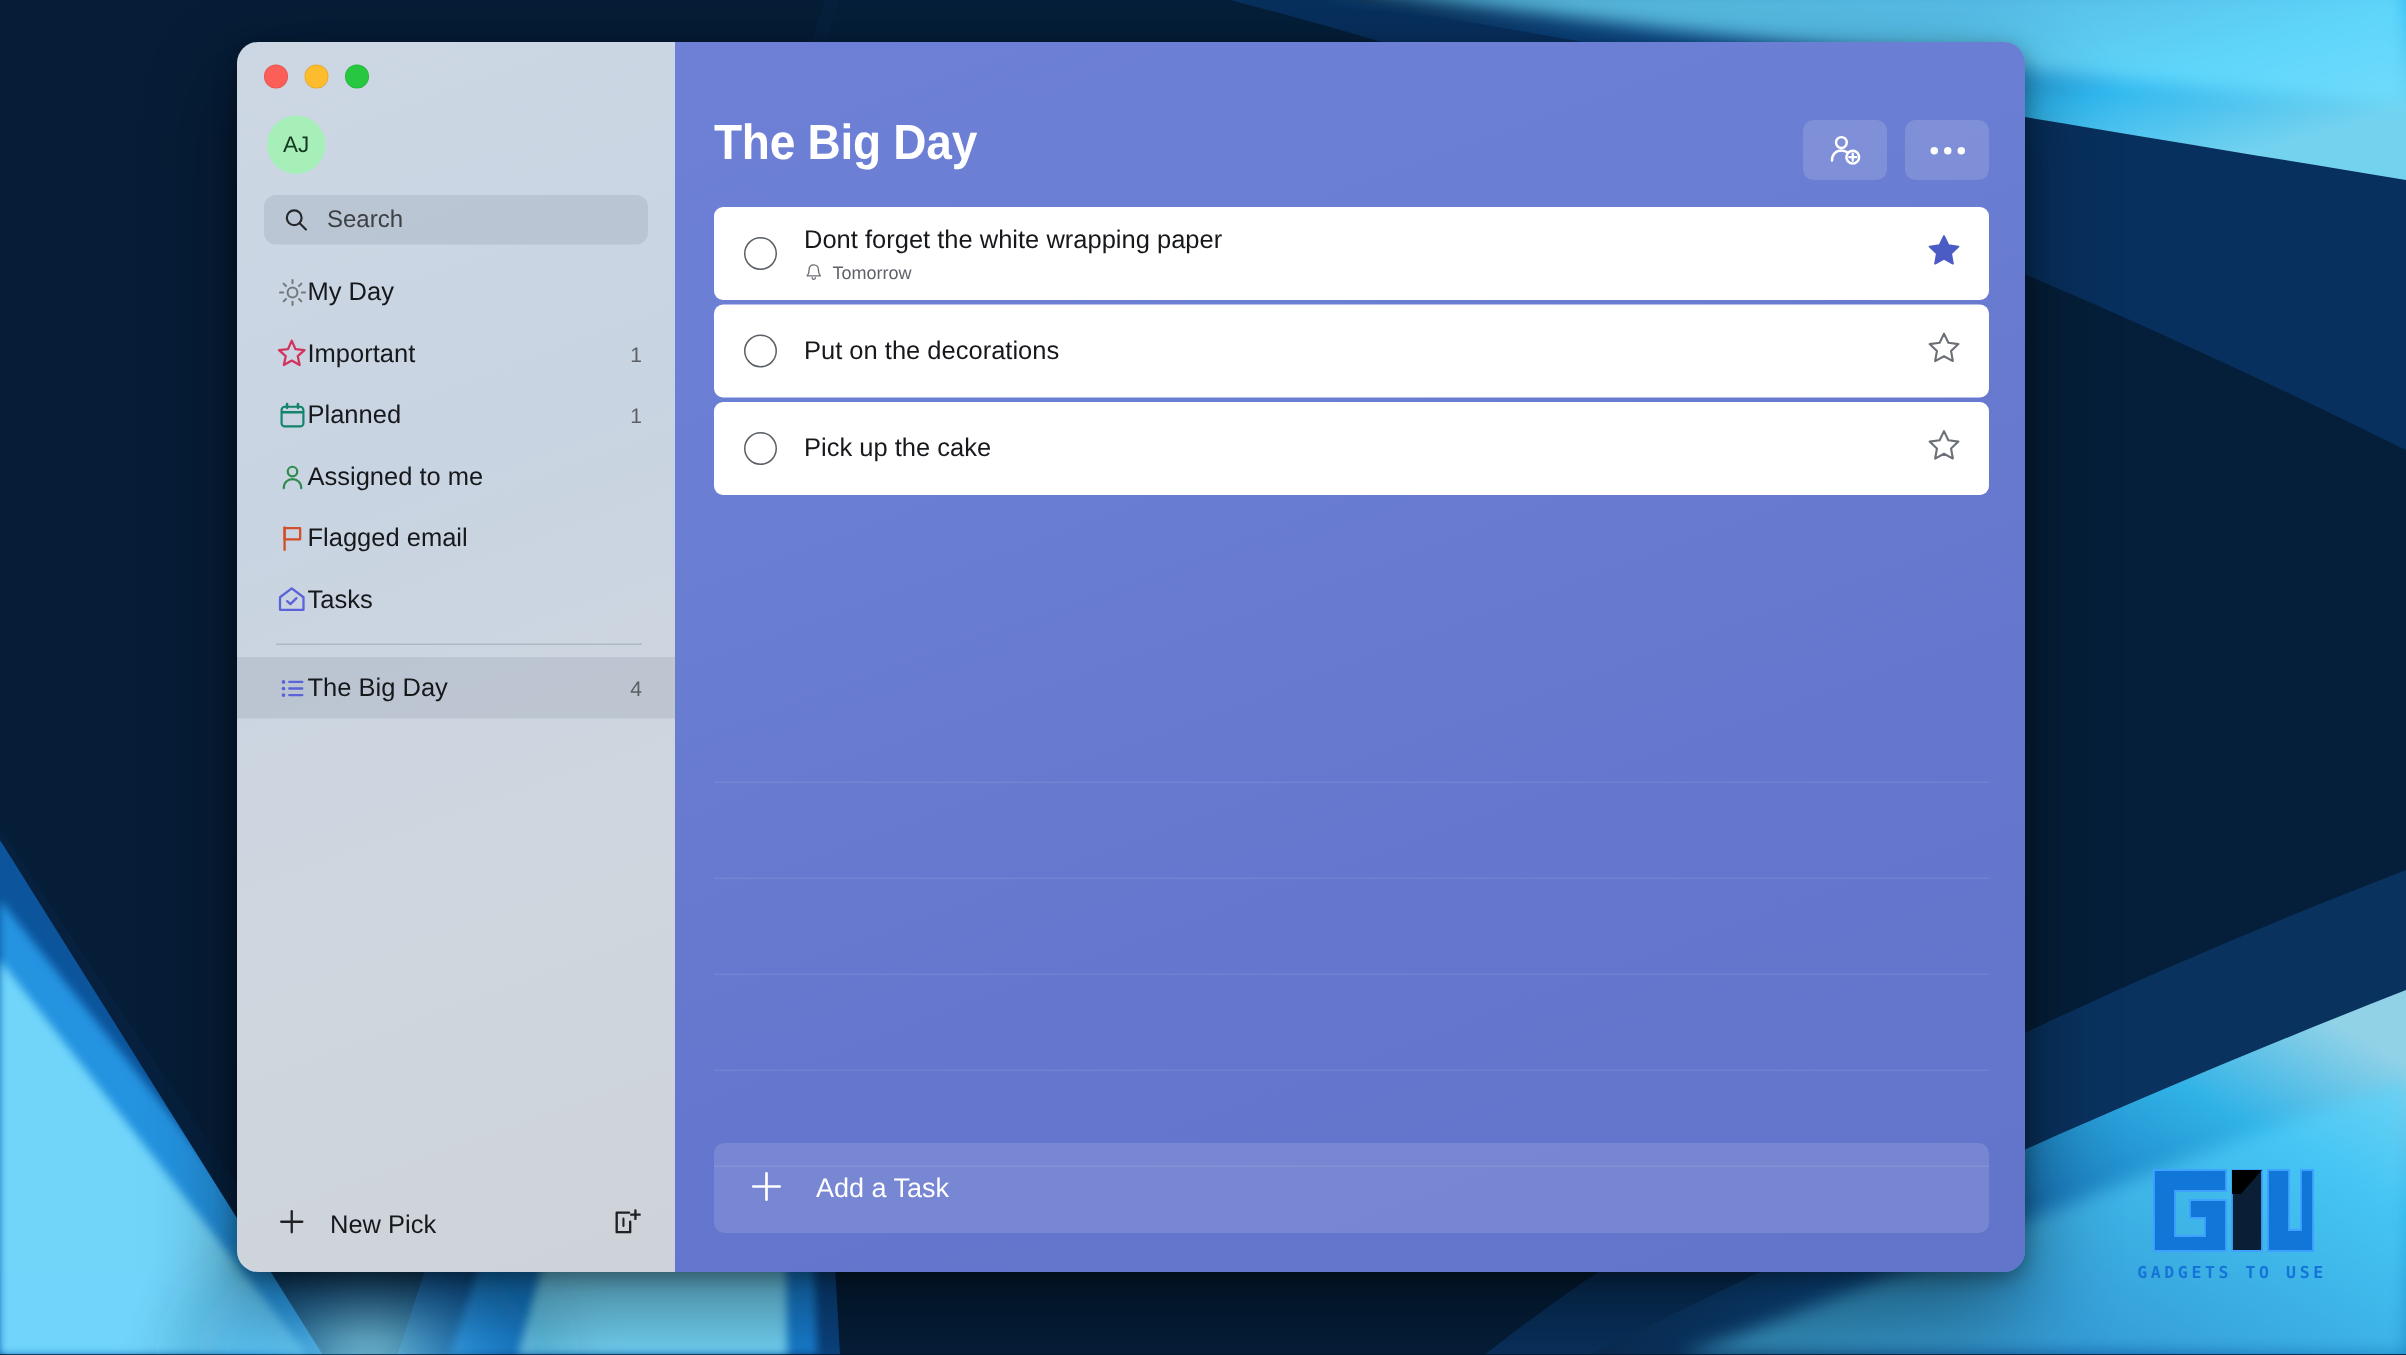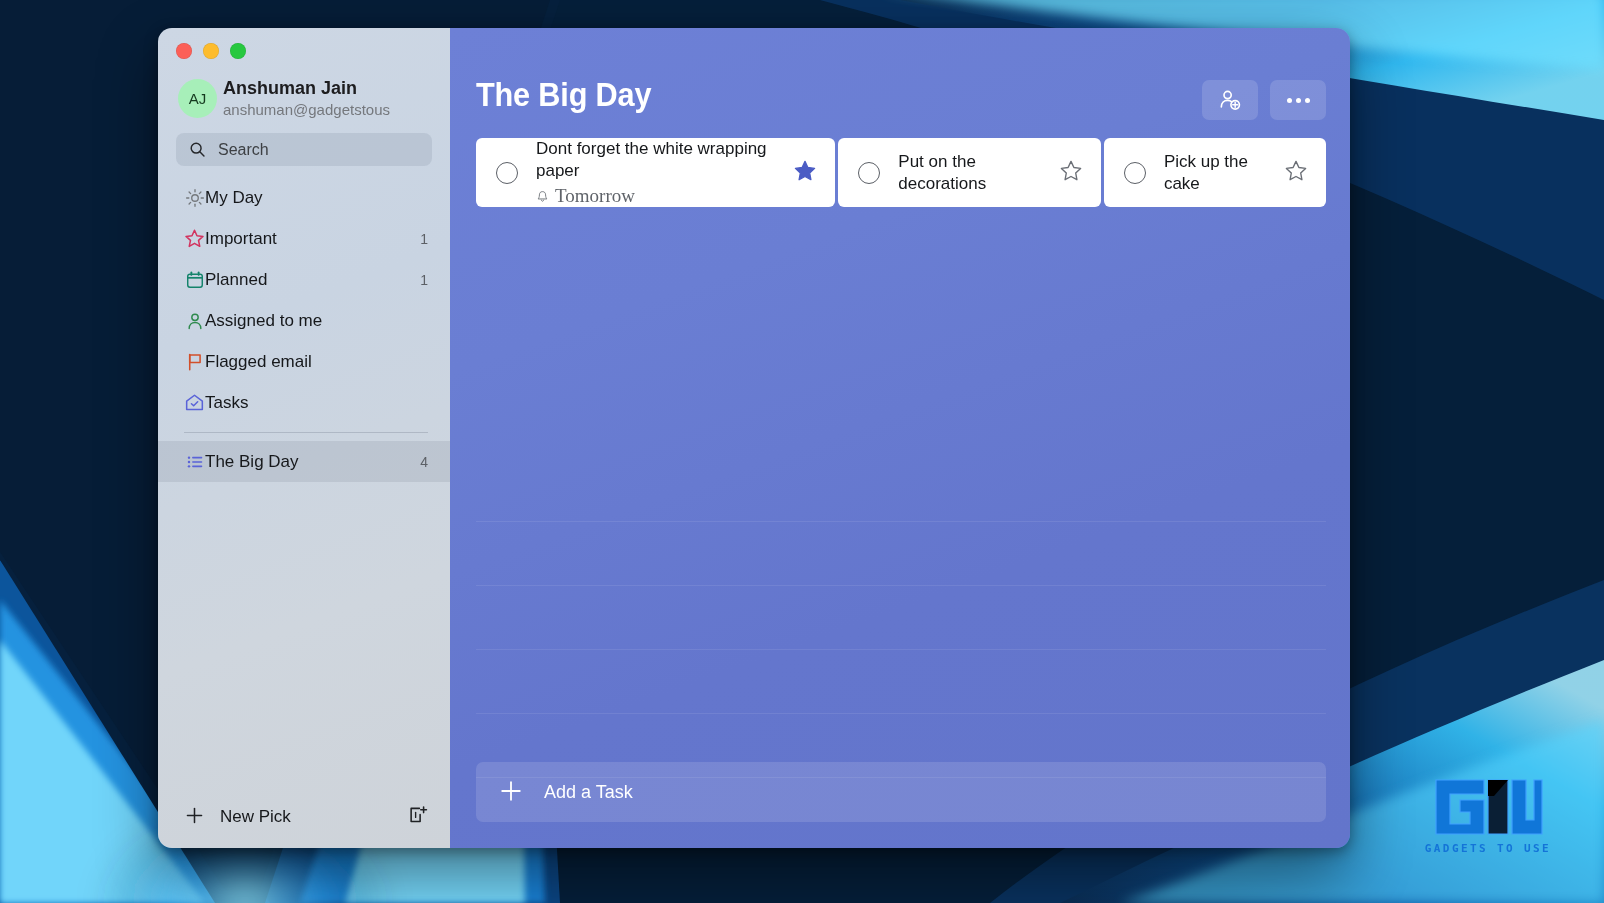--- a/index.html
+++ b/index.html
@@ -114,35 +114,35 @@
   .head-btn {
     width: 56px; height: 40px; border-radius: 7px;
     background: rgba(255,255,255,.14);
     display: flex; align-items: center; justify-content: center;
     border: none; cursor: pointer;
   }
   .dots { display:flex; gap:4px; }
   .dots i { width:5px; height:5px; border-radius:50%; background:#fff; display:block; }
 
   
-  #task-list { padding: 18px 24px 0 26px; display: flex; gap: 3px; position: relative; z-index: 2;}
+  #task-list { padding: 18px 24px 0 26px; display: flex; flex-direction: column; gap: 3px; position: relative; z-index: 2;}
   .task {
     background: #ffffff; border-radius: 6px;
     min-height: 62px;
     display: flex; align-items: center;
     padding: 0 18px 0 20px; gap: 18px;
   }
   .task .circle {
     width: 22px; height: 22px; border-radius: 50%;
     border: 1.6px solid #5b5f66; flex: 0 0 22px; cursor: pointer;
   }
   .task .body { flex: 1; }
   .task .t-title { font-size: 17px; color: #16181b; line-height: 1.3; }
   .task .t-meta { display: flex; align-items: center; gap: 6px; margin-top: 3px; }
-  .task .t-meta span { font-size: 19px; color: #5f6369; font-family: Liberation Serif, serif; }
+  .task .t-meta span { font-size: 12px; color: #5f6369; }
 
   
   #empty-rows { position: absolute; left: 26px; right: 24px; top: 430px; z-index: 1; }
   #empty-rows .er { height: 64px; border-bottom: 1px solid rgba(255,255,255,.085); }
 
   
   #add-task-wrap { margin-top: auto; padding: 0 24px 26px 26px; }
   #add-task {
     height: 60px; border-radius: 7px;
     background: rgba(255,255,255,.13);
@@ -253,24 +253,20 @@
   <aside id="sidebar">
 
     <div class="traffic-lights">
       <span class="tl red"></span>
       <span class="tl yellow"></span>
       <span class="tl green"></span>
     </div>
 
     <div class="account">
       <div class="avatar">AJ</div>
-      <div class="acct-text">
-        <div class="acct-name">Anshuman Jain</div>
-        <div class="acct-mail">anshuman@gadgetstous</div>
-      </div>
     </div>
 
     <div class="search-wrap">
       <div class="search-box">
         <svg width="17" height="17" viewBox="0 0 20 20">
           <circle cx="8.4" cy="8.4" r="5.8" fill="none" stroke="#26282b" stroke-width="1.7"></circle>
           <line x1="12.7" y1="12.7" x2="17.6" y2="17.6" stroke="#26282b" stroke-width="1.7" stroke-linecap="round"></line>
         </svg>
         <span class="ph">Search</span>
       </div>

